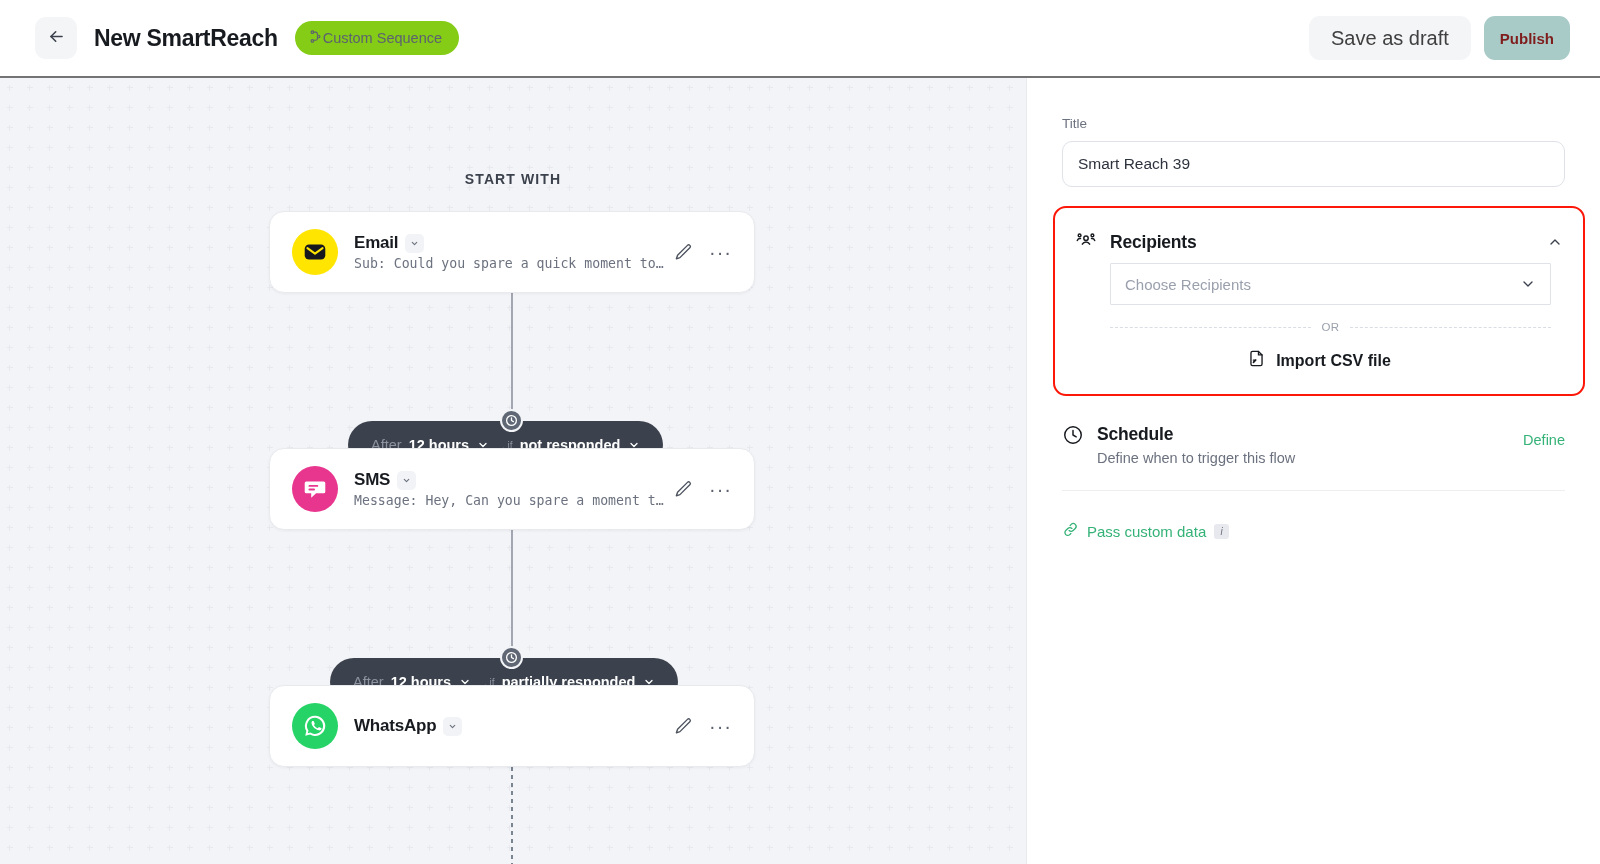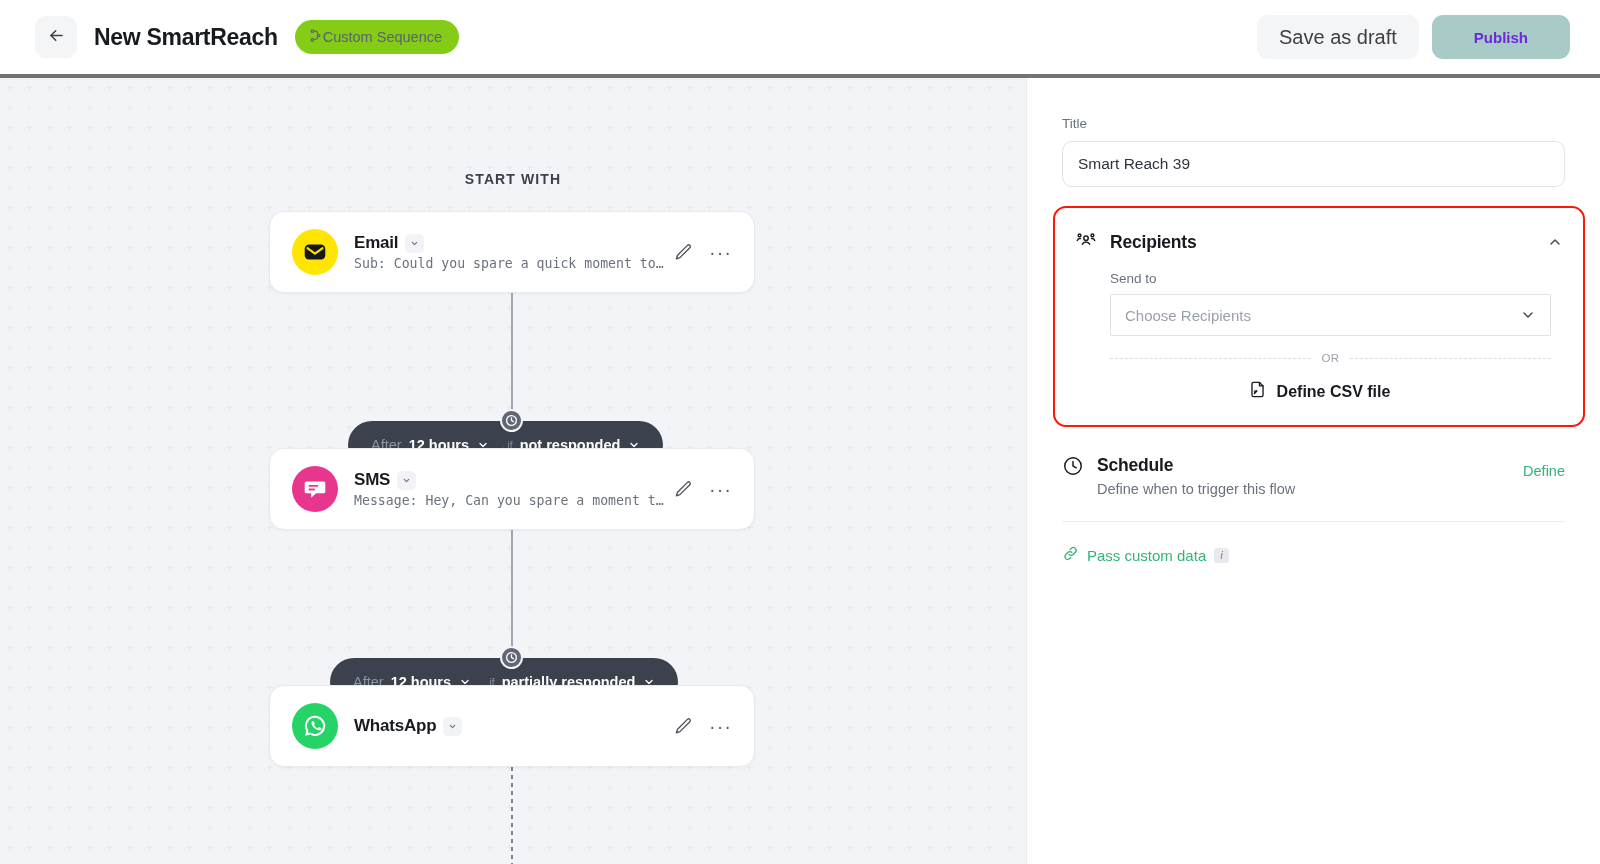--- a/index.html
+++ b/index.html
@@ -9,21 +9,21 @@
     background: #ffffff;
     overflow: hidden;
     -webkit-font-smoothing: antialiased;
   }
 
   
   .topbar {
     position: absolute; top: 0; left: 0;
     width: 1600px; height: 78px;
     background: #ffffff;
-    border-bottom: 4px solid #737373;
+    border-bottom: 2px solid #737373;
     display: flex; align-items: center;
   }
   .back-btn {
     margin-left: 35px;
     width: 42px; height: 42px;
     border-radius: 11px;
     background: #f4f5f7;
     display: flex; align-items: center; justify-content: center;
     cursor: pointer; border: none;
   }
@@ -46,24 +46,24 @@
     margin-left: auto; margin-right: 30px;
     display: flex; align-items: center; gap: 13px;
   }
   .btn-draft {
     height: 44px; padding: 0 22px;
     background: #f4f5f7; border: none; border-radius: 11px;
     font-family: inherit; font-size: 20px; font-weight: normal;
     color: #404040; cursor: pointer;
   }
   .btn-publish {
-    height: 44px; padding: 0 42px;
+    height: 44px; padding: 0 16px;
     background: #a8cbc7; border: none; border-radius: 11px;
     font-family: inherit; font-size: 15px; font-weight: bold;
-    color: #6d28d9; cursor: pointer;
+    color: #7f1d1d; cursor: pointer;
   }
 
   
   .canvas {
     position: absolute; top: 78px; left: 0;
     width: 1026px; height: 786px;
     background-color: #f3f4f7;
     background-image:
       linear-gradient(to right, #e7e9ee 1.5px, transparent 1.5px),
       linear-gradient(to bottom, #e7e9ee 1.5px, transparent 1.5px);
@@ -244,21 +244,21 @@
   }
   .sched-texts { margin-left: 13px; }
   .sched-title { font-size: 17.5px; font-weight: bold; color: #171a1f; letter-spacing: -0.2px; }
   .sched-sub { margin-top: 5px; font-size: 14.5px; color: #6b717e; }
   .sched-action {
     margin-left: auto; margin-top: 8px;
     font-size: 14.5px; color: #34b277; cursor: pointer;
   }
 
   .custom-data-row {
-    margin-top: 23px;
+    margin-top: 30px;
     display: flex; align-items: center; gap: 8px; cursor: pointer;
   }
   .custom-data-label { font-size: 15px; color: #34b277; }
   .info-badge {
     width: 15px; height: 15px; border-radius: 3px;
     background: #e7e9ee;
     display: flex; align-items: center; justify-content: center;
     font-size: 10px; color: #6b717e; font-style: italic;
   }
 </style>
@@ -468,21 +468,20 @@
         </svg>
       </span>
       <span class="sec-title">Recipients</span>
       <span class="sec-collapse">
         <svg width="16" height="16" viewBox="0 0 24 24" fill="none" stroke="#3c424d" stroke-width="2" stroke-linecap="round" stroke-linejoin="round">
             <polyline points="6 15 12 9 18 15"></polyline>
           </svg>
       </span>
     </div>
 
-    <div class="sendto-label">Send to</div>
 
     <div class="select-box">
       <span class="select-placeholder">Choose Recipients</span>
       <span class="select-caret">
         <svg width="16" height="16" viewBox="0 0 24 24" fill="none" stroke="#3c424d" stroke-width="2" stroke-linecap="round" stroke-linejoin="round">
             <polyline points="6 9 12 15 18 9"></polyline>
           </svg>
       </span>
     </div>
 
@@ -494,21 +493,21 @@
 
     <div class="import-row">
       <span>
         <svg width="19" height="19" viewBox="0 0 24 24" fill="none" stroke="#171a1f" stroke-width="1.7" stroke-linecap="round" stroke-linejoin="round">
           <path d="M14.5 3H7a2 2 0 0 0-2 2v14a2 2 0 0 0 2 2h10a2 2 0 0 0 2-2V7.5z"></path>
           <polyline points="14.5 3 14.5 7.5 19 7.5"></polyline>
           <polyline points="8 17 11 14 8 14"></polyline>
             <line x1="11" y1="14" x2="8.5" y2="16.5"></line>
         </svg>
       </span>
-      <span class="import-label">Define CSV file</span>
+      <span class="import-label">Import CSV file</span>
     </div>
   </div>
 
   
   <div class="schedule-row">
     <span>
       <svg width="22" height="22" viewBox="0 0 24 24" fill="none" stroke="#171a1f" stroke-width="1.6" stroke-linecap="round" stroke-linejoin="round">
         <circle cx="12" cy="12" r="9"></circle>
           <polyline points="12 7 12 12 15.5 14"></polyline>
       </svg>

